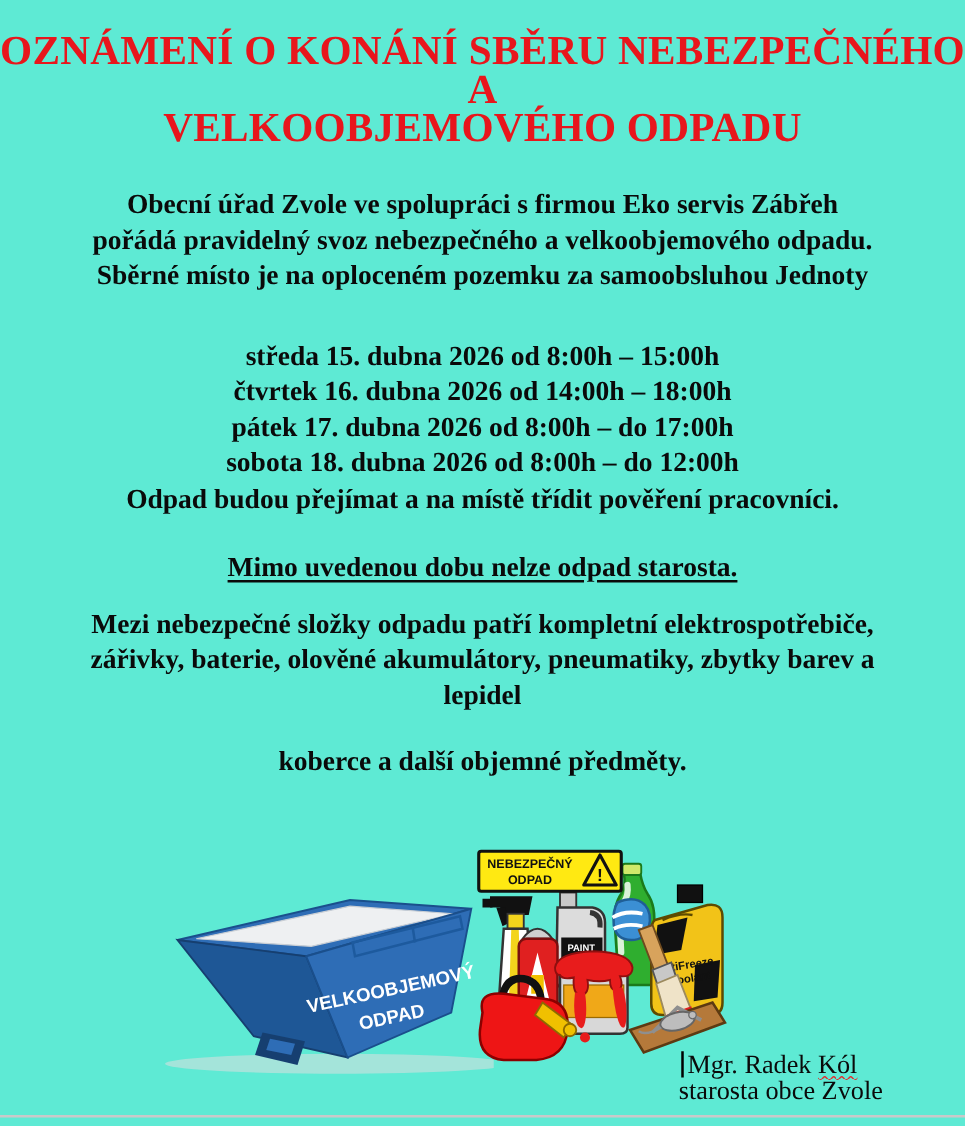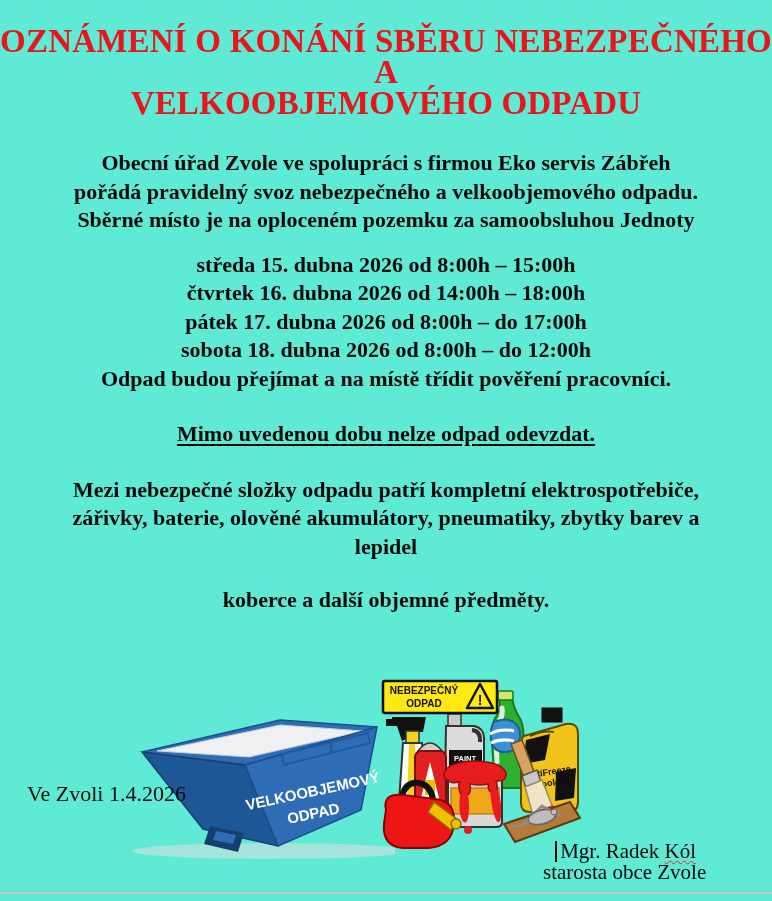--- a/index.html
+++ b/index.html
@@ -13,37 +13,37 @@
     -webkit-font-smoothing:antialiased;
   }
   .center-col{ text-align:center; padding-top:26px; font-weight:bold; }
   .title{
     font-size:33px; line-height:31px; font-weight:bold;
     color:#e8161c; letter-spacing:.2px;
   }
   .subtitle{ font-size:22px; line-height:30px; font-weight:bold; }
   .para{ font-size:22px; line-height:28.5px; font-weight:bold; }
   .m-intro{ margin-top:30px; }
-  .m-sched{ margin-top:16px; }
+  .m-sched{ margin-top:36px; }
   .m-note1{ }
   .m-note2{ margin-top:27px; }
-  .m-hazard{ margin-top:27px; }
+  .m-hazard{ margin-top:16px; }
   .m-bulky{ margin-top:25px; }
   .underlined{ text-decoration:underline; text-underline-offset:3px; }
   .place-date{
     position:absolute; left:27px; top:781px;
     font-size:22px; font-weight:normal; white-space:nowrap;
   }
   .skip-wrap{ position:absolute; left:130px; top:710px; width:265px; height:150px; }
   .clipart-wrap{ position:absolute; left:372px; top:674px; width:210px; height:180px; }
   .signature{
     position:absolute; left:543px; top:841px;
     font-size:21px; font-weight:normal; line-height:20px; white-space:nowrap;
   }
-  .sig-line1{ padding-left:2px;text-align:center; }
+  .sig-line1{ padding-left:2px; }
   .text-cursor{
     display:inline-block; width:2px; height:21px; background:#000;
     vertical-align:-4px; margin-right:3px;
   }
   .misspelled{
     text-decoration-line:underline;
     text-decoration-style:wavy;
     text-decoration-color:#e03030;
     text-decoration-thickness:1px;
     text-underline-offset:2px;
@@ -74,21 +74,21 @@
     <div class="para m-sched">
       <div>středa 15. dubna 2026 od 8:00h – 15:00h</div>
       <div>čtvrtek 16. dubna 2026 od 14:00h – 18:00h</div>
       <div>pátek 17. dubna 2026 od 8:00h – do 17:00h</div>
       <div>sobota 18. dubna 2026 od 8:00h – do 12:00h</div>
     </div>
 
     <div class="para m-note1">Odpad budou přejímat a na místě třídit pověření pracovníci.</div>
 
     <div class="para m-note2">
-      <span class="underlined">Mimo uvedenou dobu nelze odpad odevzdat.</span>
+      <span class="underlined">Mimo uvedenou dobu nelze odpad starosta.</span>
     </div>
 
     <div class="para m-hazard">
       <div>Mezi nebezpečné složky odpadu patří kompletní elektrospotřebiče,</div>
       <div>zářivky, baterie, olověné akumulátory, pneumatiky, zbytky barev a</div>
       <div>lepidel</div>
     </div>
 
     <div class="para m-bulky">
       <div>koberce a další objemné předměty.</div>
@@ -202,21 +202,20 @@
         <text x="52" y="20" text-anchor="middle" font-size="10" font-weight="bold" fill="#111">NEBEZPEČNÝ</text>
         <text x="52" y="33" text-anchor="middle" font-size="10" font-weight="bold" fill="#111">ODPAD</text>
         <g>
           <polygon points="108,10 121,34 95,34" fill="#ffe912" stroke="#111" stroke-width="2.5" stroke-linejoin="round"></polygon>
           <text x="108" y="31" text-anchor="middle" font-size="14" font-weight="bold" fill="#111">!</text>
         </g>
       </g>
     </svg>
   </div>
 
-  <div class="place-date">Ve Zvoli 1.4.2026</div>
 
   <div class="signature">
     <div class="sig-line1">
       <span class="text-cursor"></span><span>Mgr. Radek </span><span class="misspelled">Kól</span>
     </div>
     <div>starosta obce Zvole</div>
   </div>
 
   <div class="bottom-rule"></div>
 

